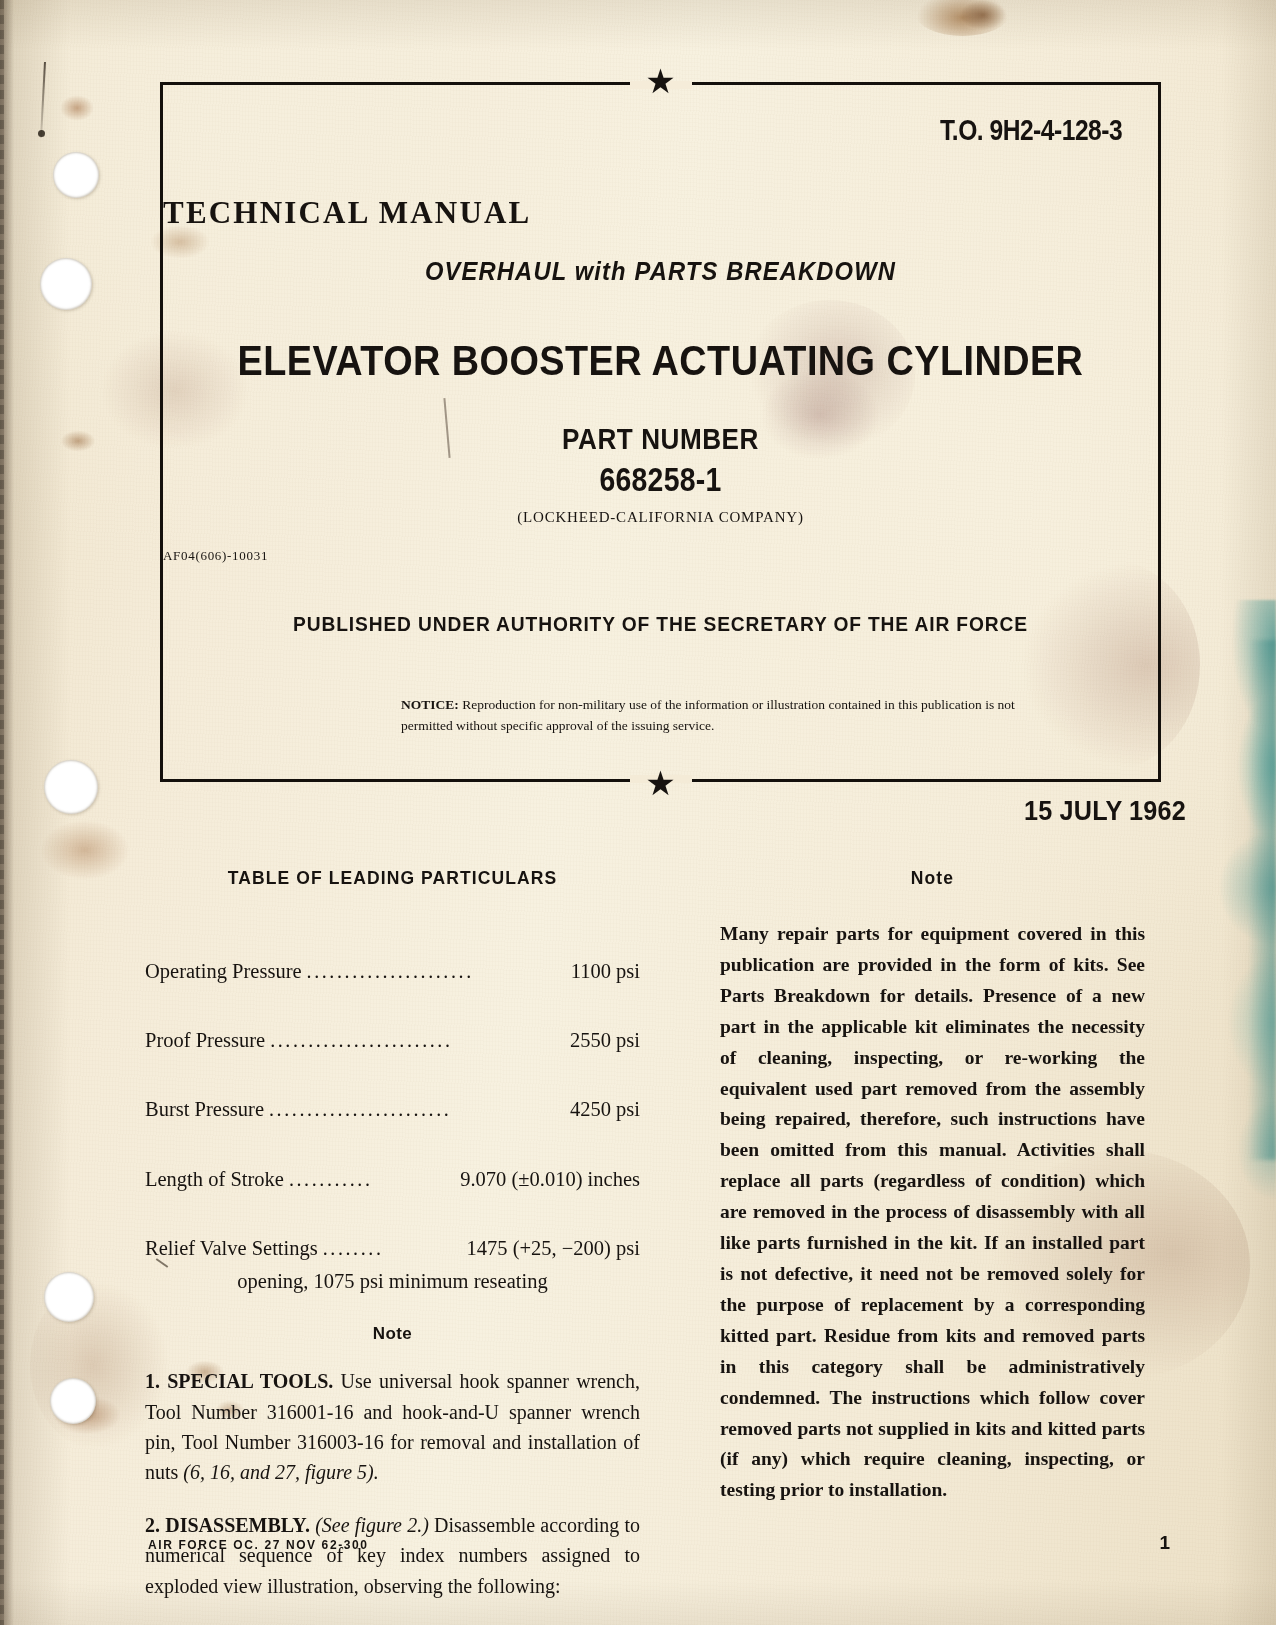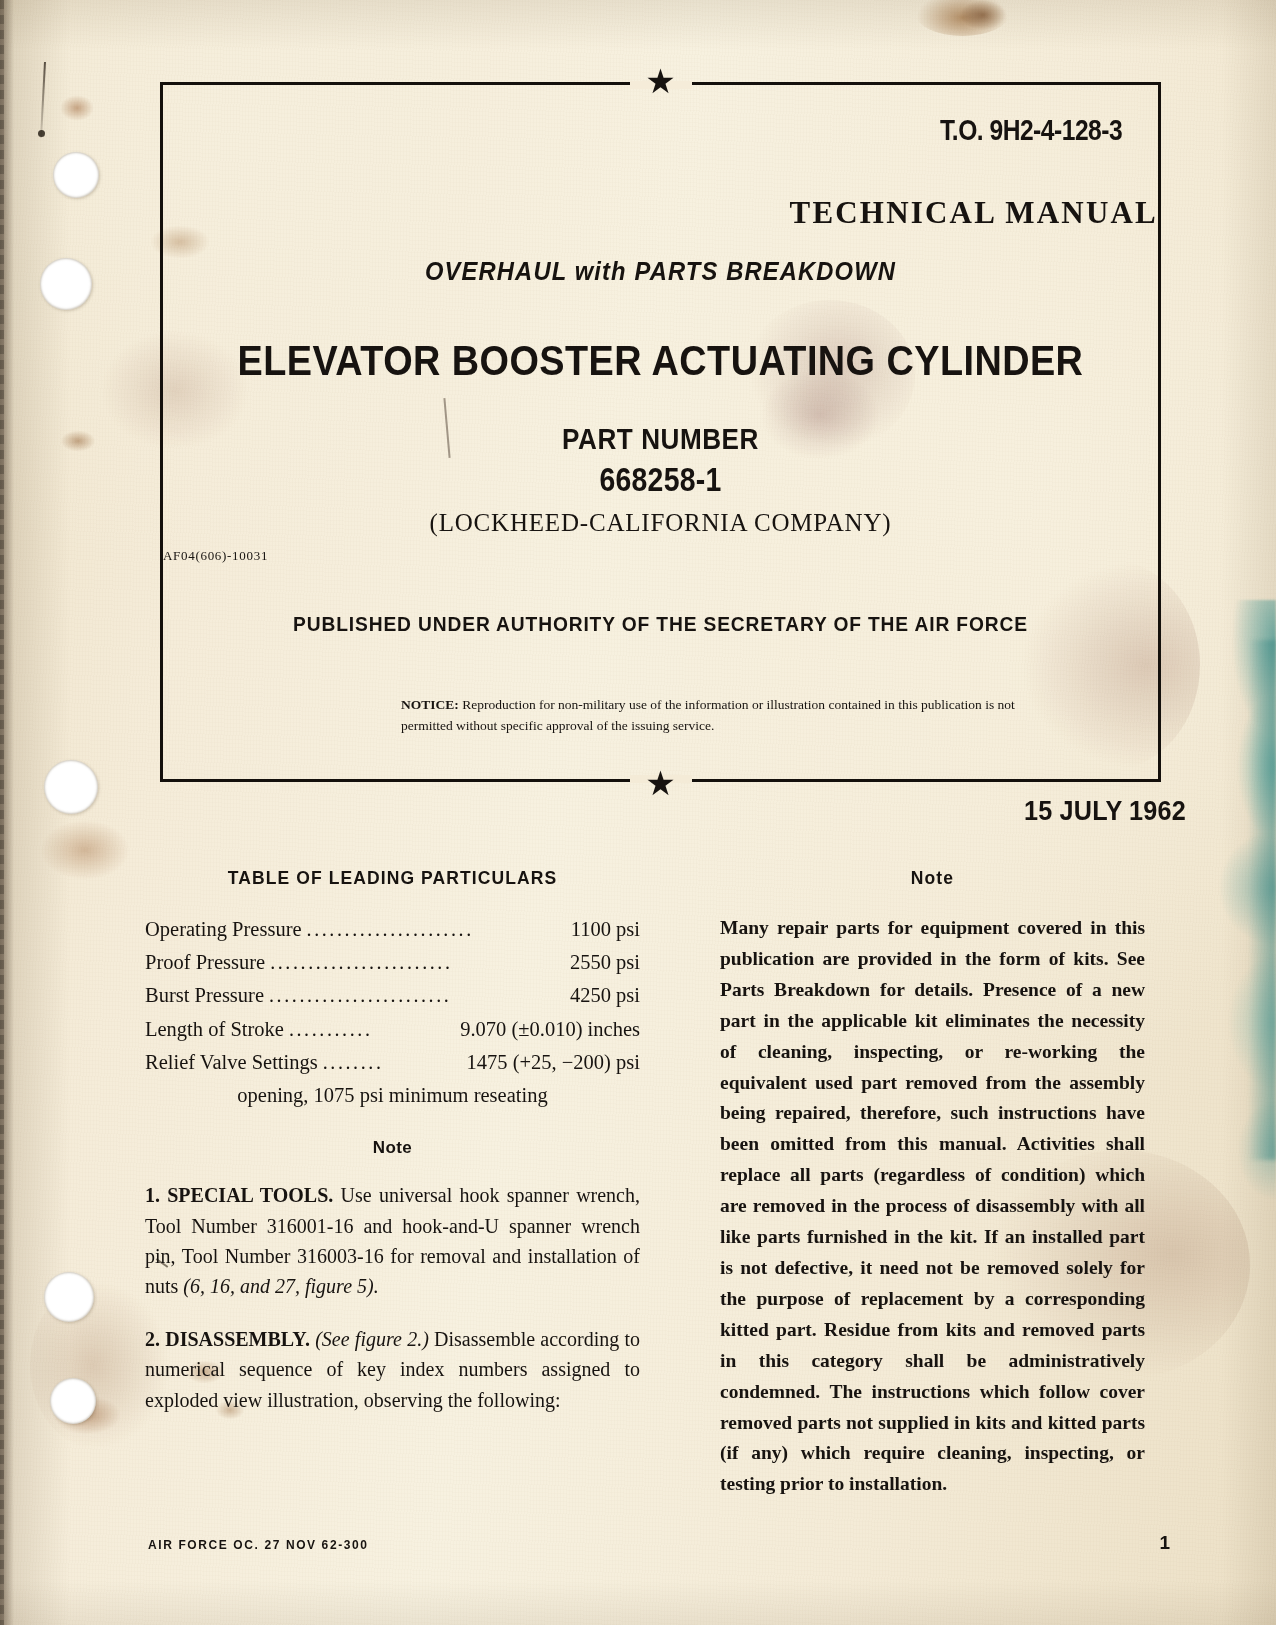--- a/index.html
+++ b/index.html
@@ -76,21 +76,21 @@
   .star-mask-b{position:absolute;left:50%;transform:translateX(-50%);bottom:-4px;width:62px;height:8px;background:#f4ebd7;}
 
   
   .ink{color:#171310;}
   .to-number{
     position:absolute;right:36px;top:28px;font-family:"Liberation Sans",sans-serif;
     font-weight:700;font-size:30px;letter-spacing:-.6px;transform:scaleX(.82);transform-origin:right center;
     white-space:nowrap;
   }
   .tech-manual{
-    position:absolute;left:0;right:0;top:110px;text-align:right;
+    position:absolute;left:0;right:0;top:110px;text-align:left;
     font-family:"Liberation Serif",serif;font-weight:700;font-size:31px;letter-spacing:2.2px;
   }
   .overhaul{
     position:absolute;left:0;right:0;top:172px;text-align:center;
     font-family:"Liberation Sans",sans-serif;font-weight:700;font-style:italic;
     font-size:25px;letter-spacing:1.2px;transform:scaleX(.95);
   }
   .main-title{
     position:absolute;left:0;right:0;top:251px;text-align:center;
     font-family:"Liberation Sans",sans-serif;font-weight:700;font-size:43px;
@@ -101,21 +101,21 @@
     font-family:"Liberation Sans",sans-serif;font-weight:700;font-size:29px;
     letter-spacing:.6px;transform:scaleX(.9);
   }
   .part-number-value{
     position:absolute;left:0;right:0;top:376px;text-align:center;
     font-family:"Liberation Sans",sans-serif;font-weight:700;font-size:33px;
     letter-spacing:.3px;transform:scaleX(.86);
   }
   .company{
     position:absolute;left:0;right:0;top:424px;text-align:center;
-    font-family:"Liberation Serif",serif;font-size:25px;letter-spacing:.8px;
+    font-family:"Liberation Serif",serif;font-size:15px;letter-spacing:.8px;
   }
   .contract{
     position:absolute;left:0;right:0;top:463px;text-align:left;
     font-family:"Liberation Serif",serif;font-size:13px;letter-spacing:.7px;
   }
   .authority{
     position:absolute;left:0;right:0;top:528px;text-align:center;
     font-family:"Liberation Sans",sans-serif;font-weight:700;font-size:20px;
     letter-spacing:.9px;transform:scaleX(.96);
   }
@@ -132,29 +132,29 @@
   }
 
   
   .cols{position:absolute;left:145px;top:868px;width:1000px;}
   .col{position:absolute;top:0;}
   .col-left{left:0;width:495px;}
   .col-right{left:575px;width:425px;}
 
   .sec-head{
     text-align:center;font-family:"Liberation Sans",sans-serif;font-weight:700;
-    font-size:17.5px;letter-spacing:1.1px;margin-bottom:24px;
+    font-size:17.5px;letter-spacing:1.1px;margin-bottom:30px;
   }
   .note-head{
     text-align:center;font-family:"Liberation Sans",sans-serif;font-weight:700;
     font-size:17px;letter-spacing:.4px;margin:26px 0 9px 0;
   }
   .tlp{font-family:"Liberation Serif",serif;font-size:20.5px;line-height:1.62;}
   .tlp-row{display:flex;align-items:baseline;white-space:nowrap;}
-  .tlp-label{flex:0 0 auto;}
+  .tlp-label{flex:0 0 auto;margin-top:36px;}
   .tlp-dots{flex:1 1 auto;overflow:hidden;white-space:nowrap;letter-spacing:2.6px;
     margin:0 5px;font-size:20px;line-height:1;}
   .tlp-val{flex:0 0 auto;font-weight:400;}
   .tlp-cont{text-align:center;}
 
   .note-body{
     font-family:"Liberation Serif",serif;font-size:19.5px;line-height:1.5;
     text-align:justify;padding:0 16px;font-weight:600;
   }
   .para{

